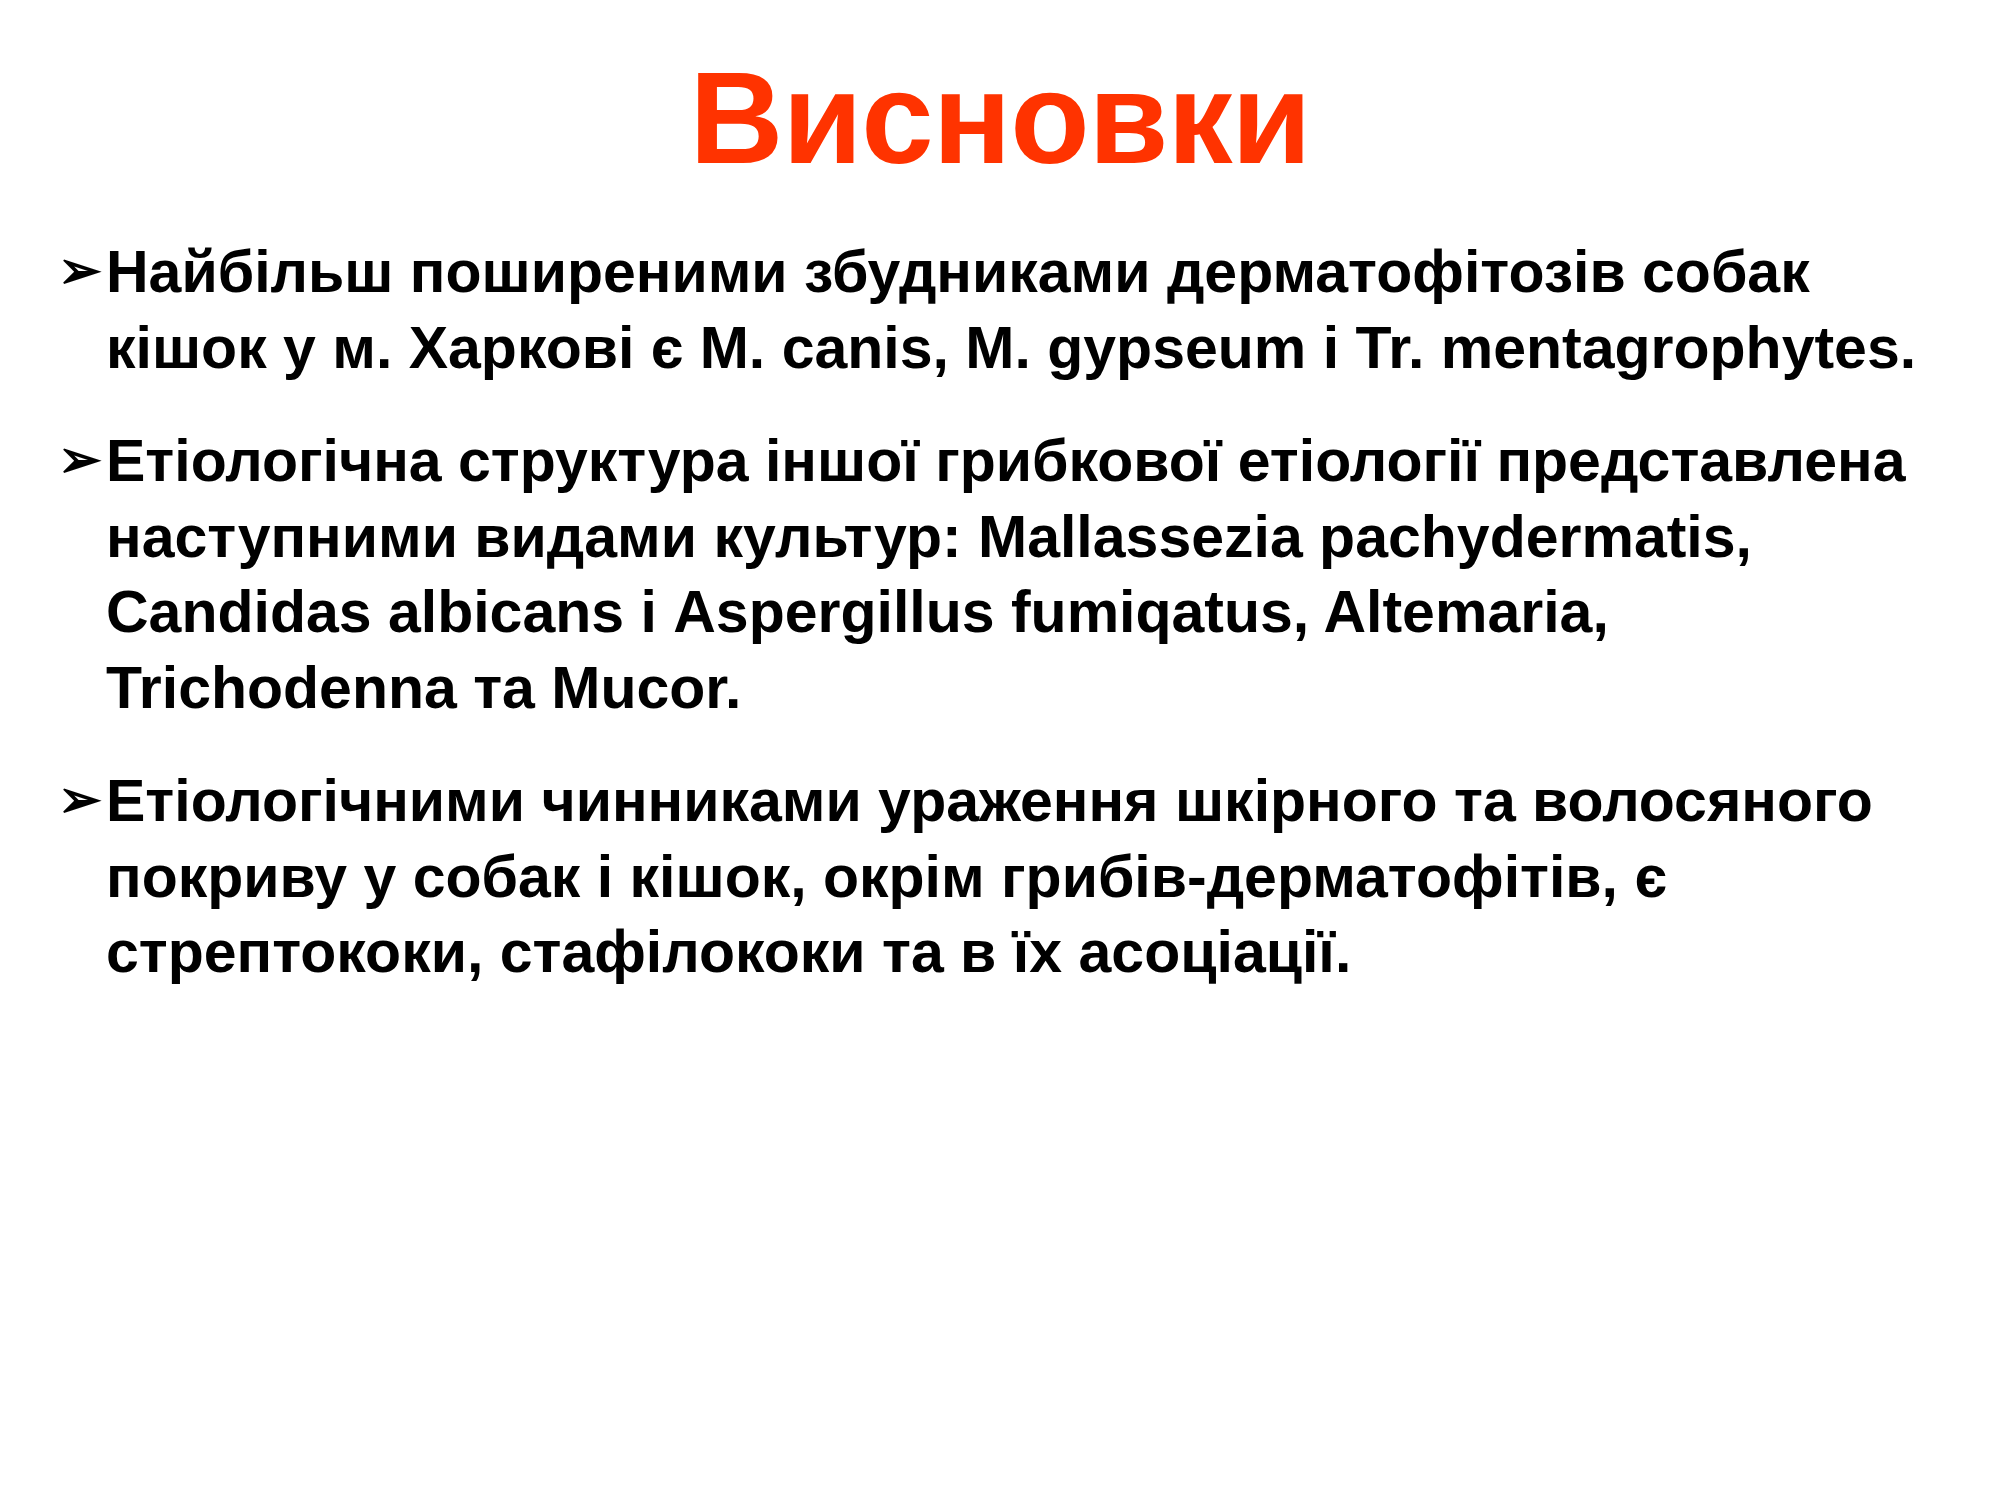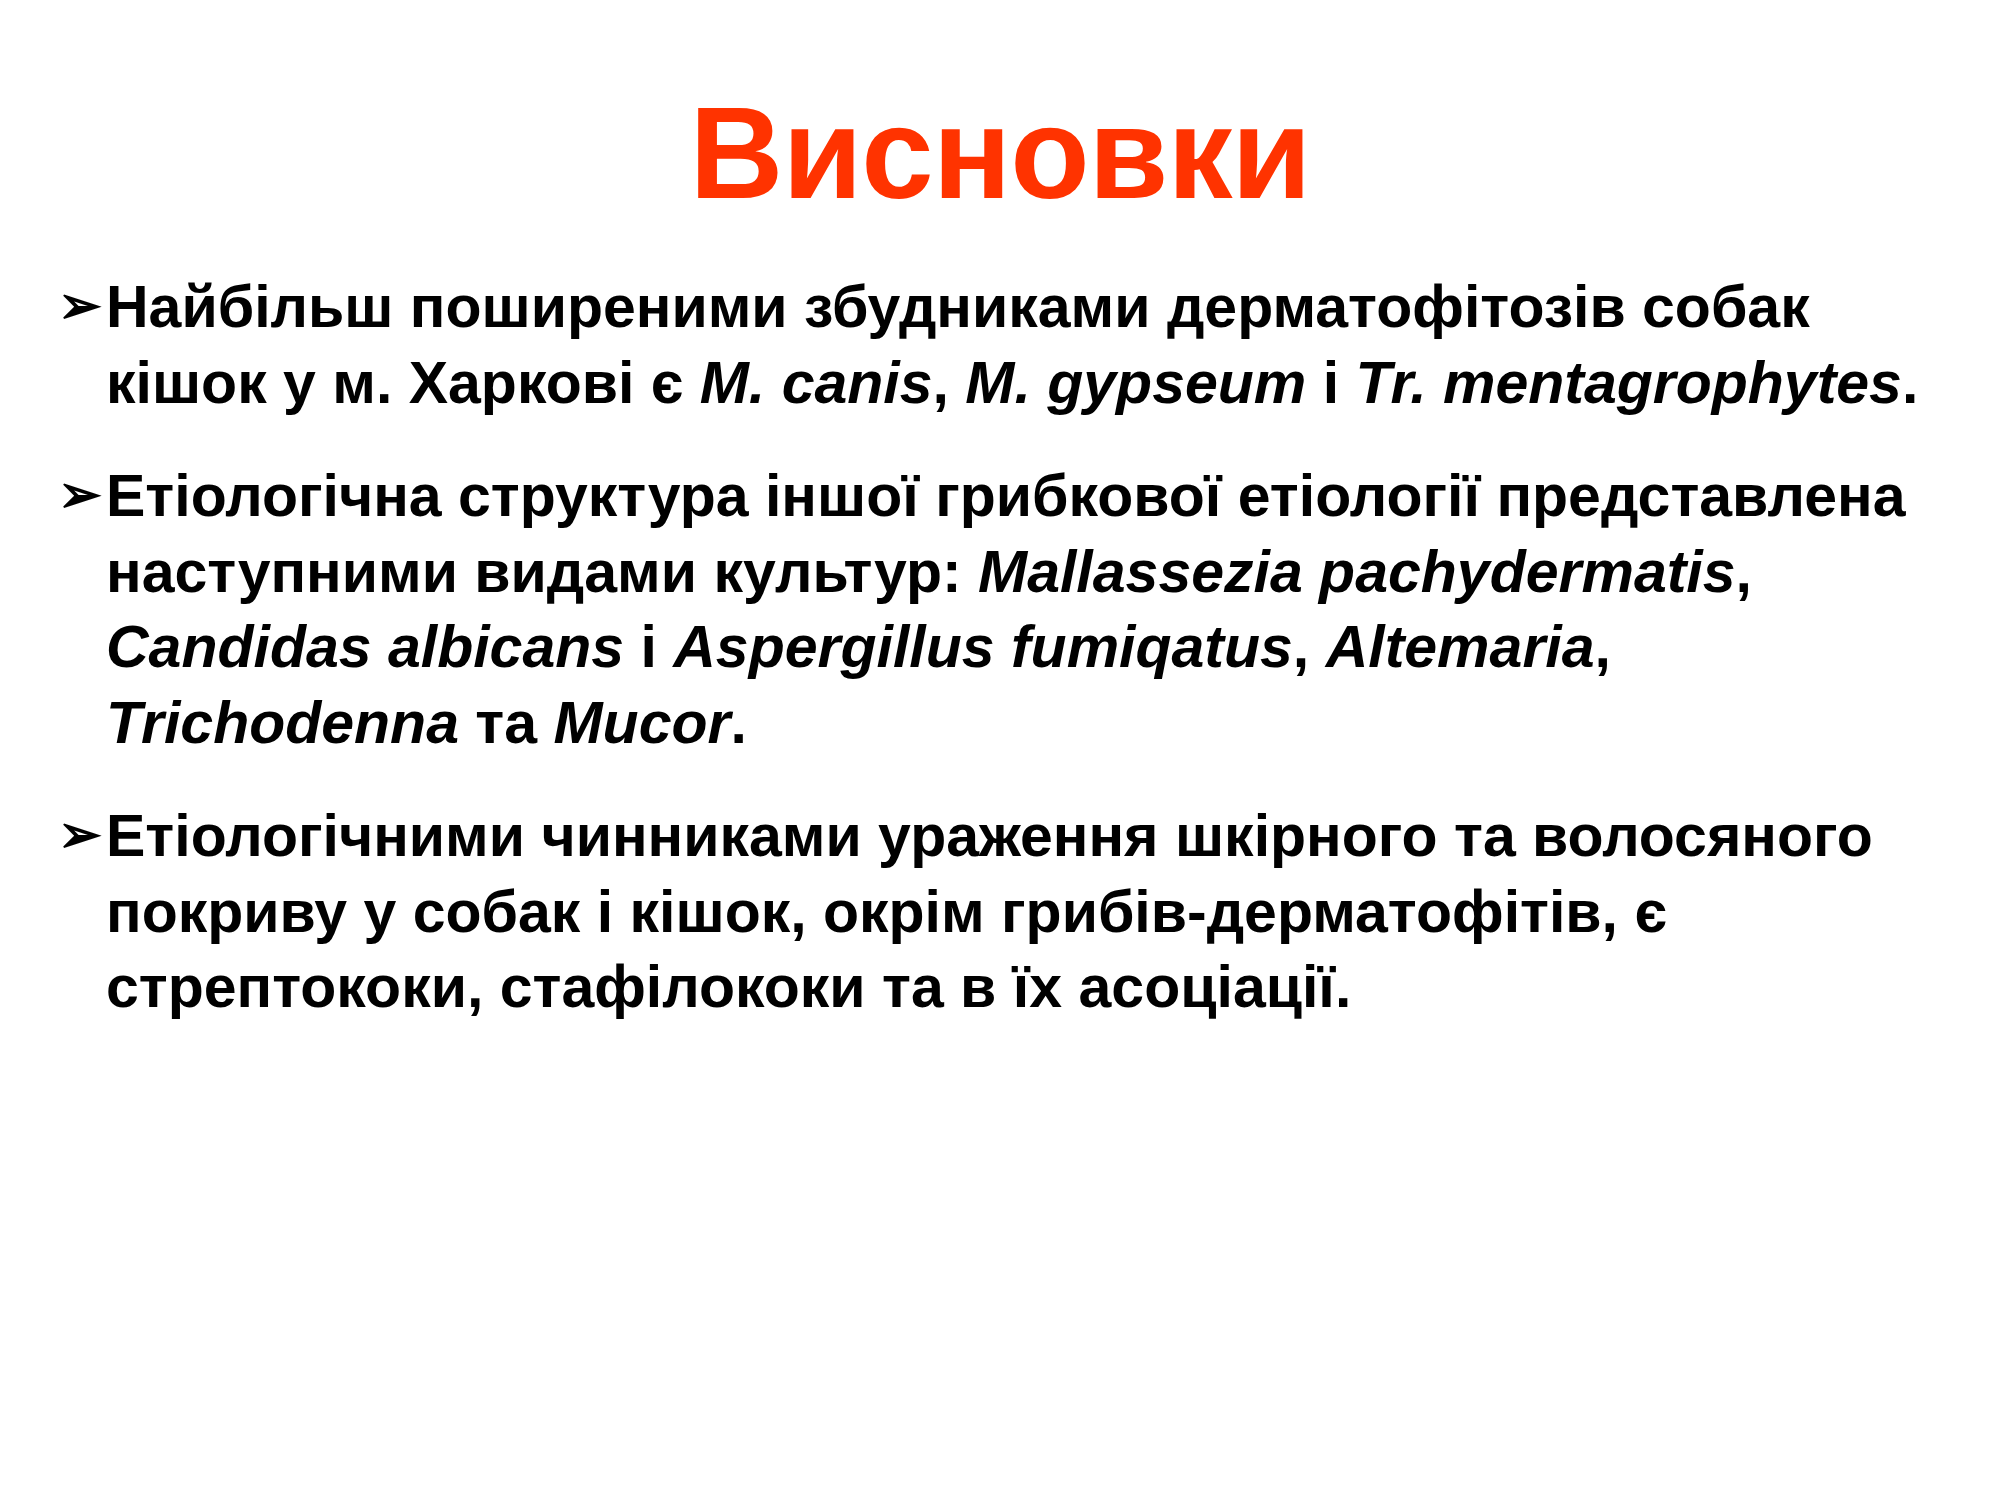--- a/index.html
+++ b/index.html
@@ -20,22 +20,22 @@
     box-sizing: border-box;
     padding: 0;
     position: relative;
   }
   .slide-title {
     text-align: center;
     color: #FF3300;
     font-size: 130px;
     font-weight: bold;
     line-height: 1.0;
-    margin: 12px;
-    padding-top: 76px;
+    margin: 0;
+    padding-top: 53px;
     letter-spacing: -1px;
   }
   .bullet-list {
     margin: 0;
     padding: 0 60px 0 40px;
     list-style: none;
   }
   .bullet-item {
     position: relative;
     display: flex;
@@ -56,21 +56,20 @@
     text-align: left;
     padding-left: 18px;
     box-sizing: border-box;
     user-select: none;
   }
   .bullet-text {
     flex: 1 1 auto;
     padding-right: 10px;
   }
   .it {
-    font-style: italic;
   }
 </style>
 </head>
 <body>
 
 <div class="slide">
   <h1 class="slide-title" style="color: rgb(255, 51, 0);">Висновки</h1>
   <ul class="bullet-list" id="bullet-list">
       <li class="bullet-item">
         <span class="bullet-marker">➢</span>

